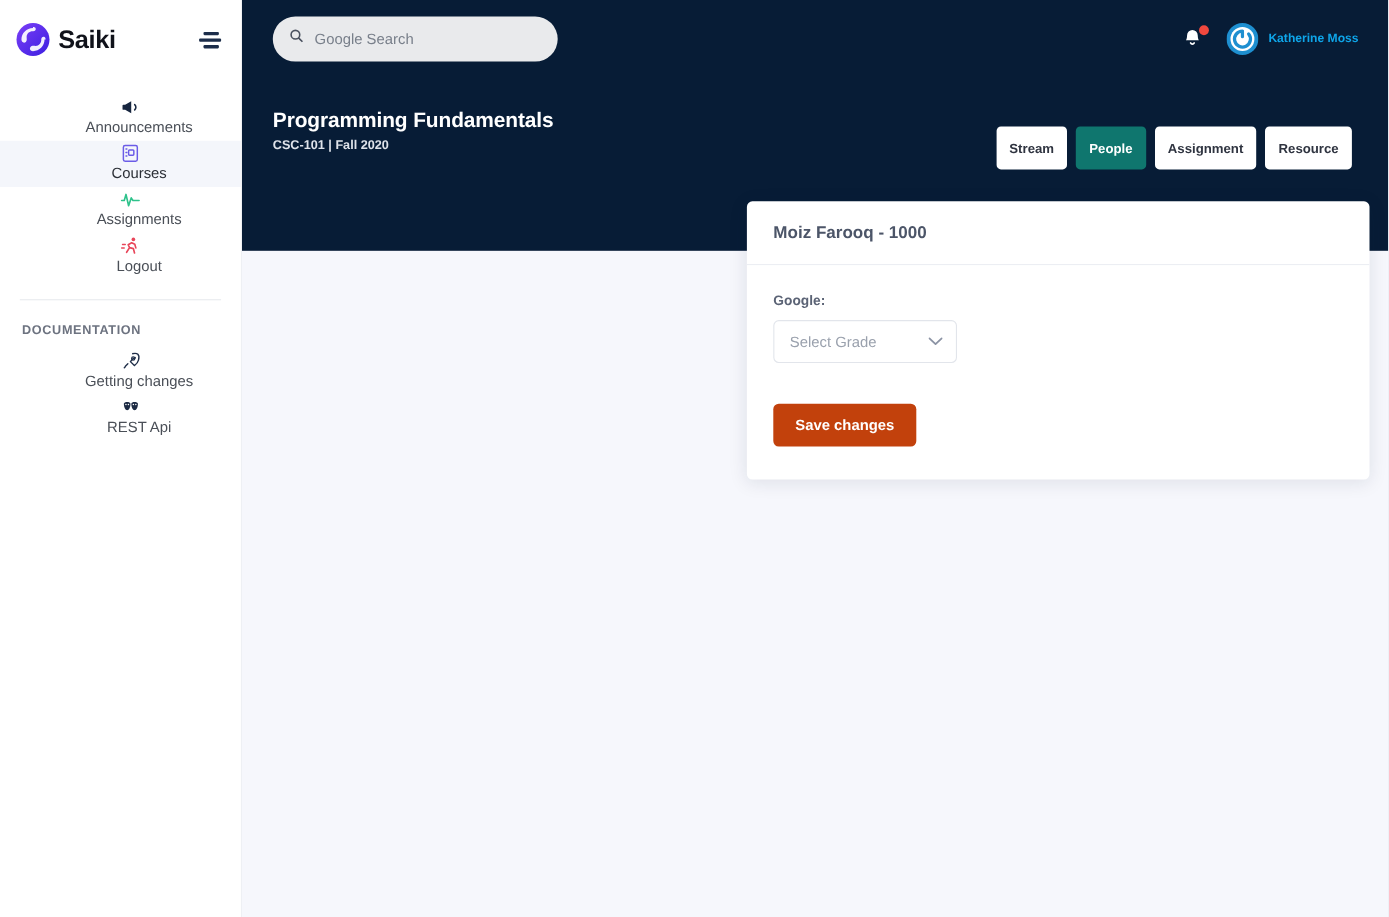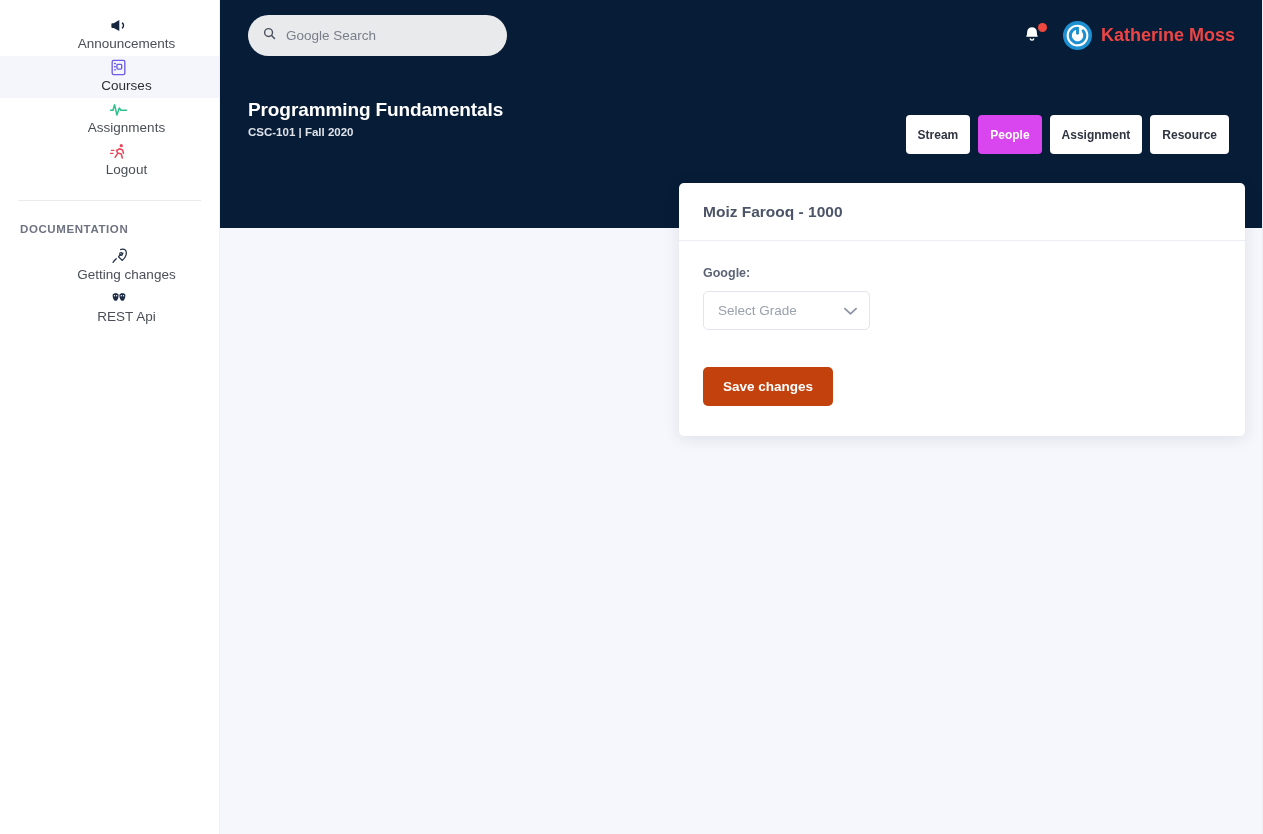--- a/index.html
+++ b/index.html
@@ -96,21 +96,21 @@
   .search-input::placeholder { color: #787f8a; }
   .top-right { margin-left: auto; display: flex; align-items: center; gap: 19px; }
   .bell-wrap { position: relative; width: 22px; height: 24px; cursor: pointer; }
   .bell-dot {
     position: absolute; top: 0px; right: -3px;
     width: 9px; height: 9px; border-radius: 50%;
     background: #f0483e;
   }
   .user-chip { display: flex; align-items: center; gap: 9px; cursor: pointer; }
   .avatar { width: 29px; height: 29px; display: block; }
-  .user-name { font-size: 18px; font-weight: bold; color: #ef4444; }
+  .user-name { font-size: 11px; font-weight: bold; color: #0ea5e9; }
 
   .course-banner {
     height: 158px; background: #071c36;
     padding: 29px 33px 0 28px;
     display: flex; align-items: flex-start;
   }
   .course-title {
     font-size: 19px; font-weight: bold; color: #ffffff;
     letter-spacing: -0.1px;
   }
@@ -120,21 +120,21 @@
   }
   .tabs { margin-left: auto; display: flex; gap: 8px; padding-top: 16px; }
   .tab {
     height: 39px; padding: 0 12px;
     border-radius: 4px; border: none;
     background: #ffffff; color: #2f3440;
     font-family: "Liberation Sans", sans-serif;
     font-size: 12px; font-weight: bold;
     display: flex; align-items: center; cursor: pointer;
   }
-  .tab.active { background: #d946ef; color: #ffffff; }
+  .tab.active { background: #0f766e; color: #ffffff; }
 
   
   .modal {
     position: absolute;
     left: 459px; top: 183px;
     width: 566px;
     background: #ffffff;
     border-radius: 5px;
     box-shadow: 0 3px 16px rgba(20,30,60,0.10);
     overflow: hidden;
@@ -174,20 +174,43 @@
     cursor: pointer;
   }
 </style>
 </head>
 <body>
 
 <div class="app">
 
   <aside class="sidebar">
 
+    <div class="brand-row">
+      <div class="brand-left">
+        <span>
+          <svg class="brand-logo" viewBox="0 0 32 32" aria-hidden="true">
+            <defs>
+              <linearGradient id="lg" x1="0" y1="0" x2="1" y2="1">
+                <stop offset="0" stop-color="#7b3ef7"></stop>
+                <stop offset="1" stop-color="#3b1fe0"></stop>
+              </linearGradient>
+            </defs>
+            <circle cx="16" cy="16" r="15" fill="url(#lg)"></circle>
+            <path d="M16 5.5c-5.8 0-10.5 4.7-10.5 10.5 0 2.6 2.4 3.6 4 2.1 1.3-1.2.7-3.1.7-4.5 0-3 2.6-5.3 5.8-5.1 1.8.1 3.1-1.6 2.3-3-.5-.8-1.4-.9-2.3-1z" fill="#ffffff" opacity="0.92"></path>
+            <path d="M26.5 16c0 5.8-4.7 10.5-10.5 10.5-2.6 0-3.6-2.4-2.1-4 1.2-1.3 3.1-.7 4.5-.7 3 0 5.3-2.6 5.1-5.8-.1-1.8 1.6-3.1 3-2.3.8.5.9 1.4 1 2.3z" fill="#ffffff" opacity="0.92"></path>
+          </svg>
+        </span>
+        <span class="brand-name">Saiki</span>
+      </div>
+      <div class="hamburger">
+        <i></i>
+        <i></i>
+        <i></i>
+      </div>
+    </div>
 
     <nav class="nav">
 
       <a class="nav-item">
         <span class="nav-ico">
           <svg width="19" height="19" viewBox="0 0 24 24" fill="none">
             <path d="M3 10v4a1 1 0 001 1h2l7 4V5l-7 4H4a1 1 0 00-1 1z" fill="#17263f"></path>
             <path d="M17 9a4 4 0 010 6" stroke="#17263f" stroke-width="1.8" stroke-linecap="round"></path>
           </svg>
         </span>

